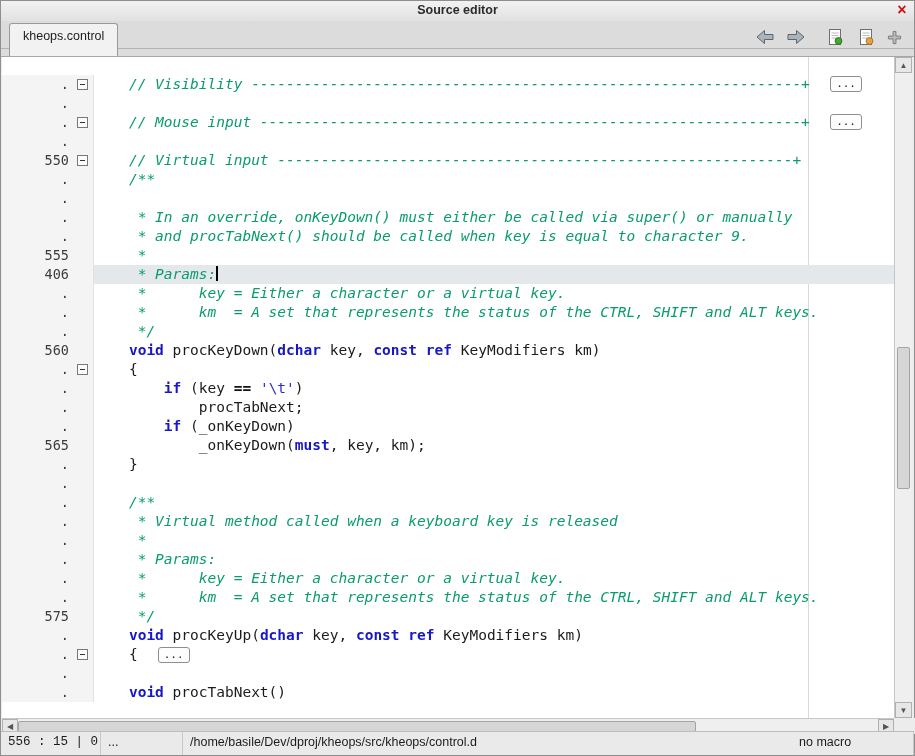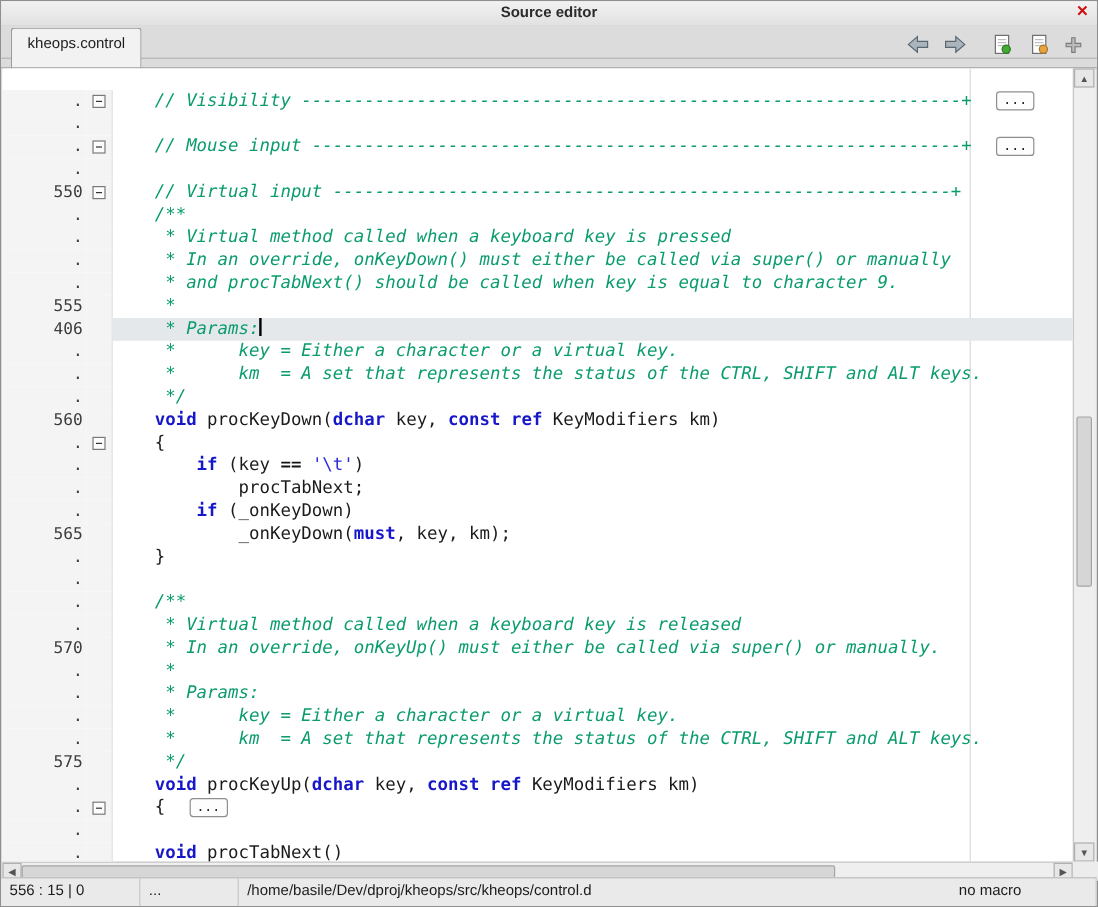--- a/index.html
+++ b/index.html
@@ -67,21 +67,21 @@
   .hright { right:0; top:0; width:16px; height:100%; line-height:14px; }
   .hthumb { position:absolute; top:2px; bottom:2px; left:16px; width:676px;
     background:#d6d6d6; border:1px solid #a4a4a4; border-radius:2px; }
   .corner { position:absolute; left:893px; top:717px; width:21px; height:16px; background:#ececec; }
 
   
   .statusbar { position:absolute; left:0; right:0; bottom:0; height:23px; background:#eaeaea;
     border-top:1px solid #bdbdbd; display:flex; font-size:12.5px; color:#1c1c1c; }
   .sbpanel { box-sizing:border-box; border-right:1px solid #c8c8c8; padding:0 7px;
     line-height:21px; white-space:nowrap; overflow:hidden; }
-  .sb1 { width:116px; } .sb2 { width:82px; } .sb3 { width:122px; }
+  .sb1 { width:100px;font-family:Liberation Mono, monospace; } .sb2 { width:82px; } .sb3 { width:122px; }
   .sb4 { flex:1; border-right:none; }
 </style>
 </head>
 <body>
 
 <div id="window">
 
   <div class="titlebar">
     <div class="title">Source editor</div>
     <div class="close">×</div>
@@ -167,21 +167,21 @@
           <span class="codecell"><span class="tk-pl">    </span><span class="tk-cmt">// Virtual input -----------------------------------------------------------+</span></span>
         </div>
         <div class="row">
           <span class="ln">.</span>
           <span class="foldcol"></span>
           <span class="codecell"><span class="tk-pl">    </span><span class="tk-cmt">/**</span></span>
         </div>
         <div class="row">
           <span class="ln">.</span>
           <span class="foldcol"></span>
-          <span class="codecell"><span class="tk-pl">    </span><span class="tk-cmt"> * Virtual method called when a keyboard key is pressed</span></span>
+          <span class="codecell"><span class="tk-pl">    </span></span>
         </div>
         <div class="row">
           <span class="ln">.</span>
           <span class="foldcol"></span>
           <span class="codecell"><span class="tk-pl">    </span><span class="tk-cmt"> * In an override, onKeyDown() must either be called via super() or manually</span></span>
         </div>
         <div class="row">
           <span class="ln">.</span>
           <span class="foldcol"></span>
           <span class="codecell"><span class="tk-pl">    </span><span class="tk-cmt"> * and procTabNext() should be called when key is equal to character 9.</span></span>
@@ -255,25 +255,20 @@
         </div>
         <div class="row">
           <span class="ln">.</span>
           <span class="foldcol"></span>
           <span class="codecell"><span class="tk-pl">    </span><span class="tk-cmt">/**</span></span>
         </div>
         <div class="row">
           <span class="ln">.</span>
           <span class="foldcol"></span>
           <span class="codecell"><span class="tk-pl">    </span><span class="tk-cmt"> * Virtual method called when a keyboard key is released</span></span>
-        </div>
-        <div class="row">
-          <span class="ln">570</span>
-          <span class="foldcol"></span>
-          <span class="codecell"><span class="tk-pl">    </span><span class="tk-cmt"> * In an override, onKeyUp() must either be called via super() or manually.</span></span>
         </div>
         <div class="row">
           <span class="ln">.</span>
           <span class="foldcol"></span>
           <span class="codecell"><span class="tk-pl">    </span><span class="tk-cmt"> *</span></span>
         </div>
         <div class="row">
           <span class="ln">.</span>
           <span class="foldcol"></span>
           <span class="codecell"><span class="tk-pl">    </span><span class="tk-cmt"> * Params:</span></span>

